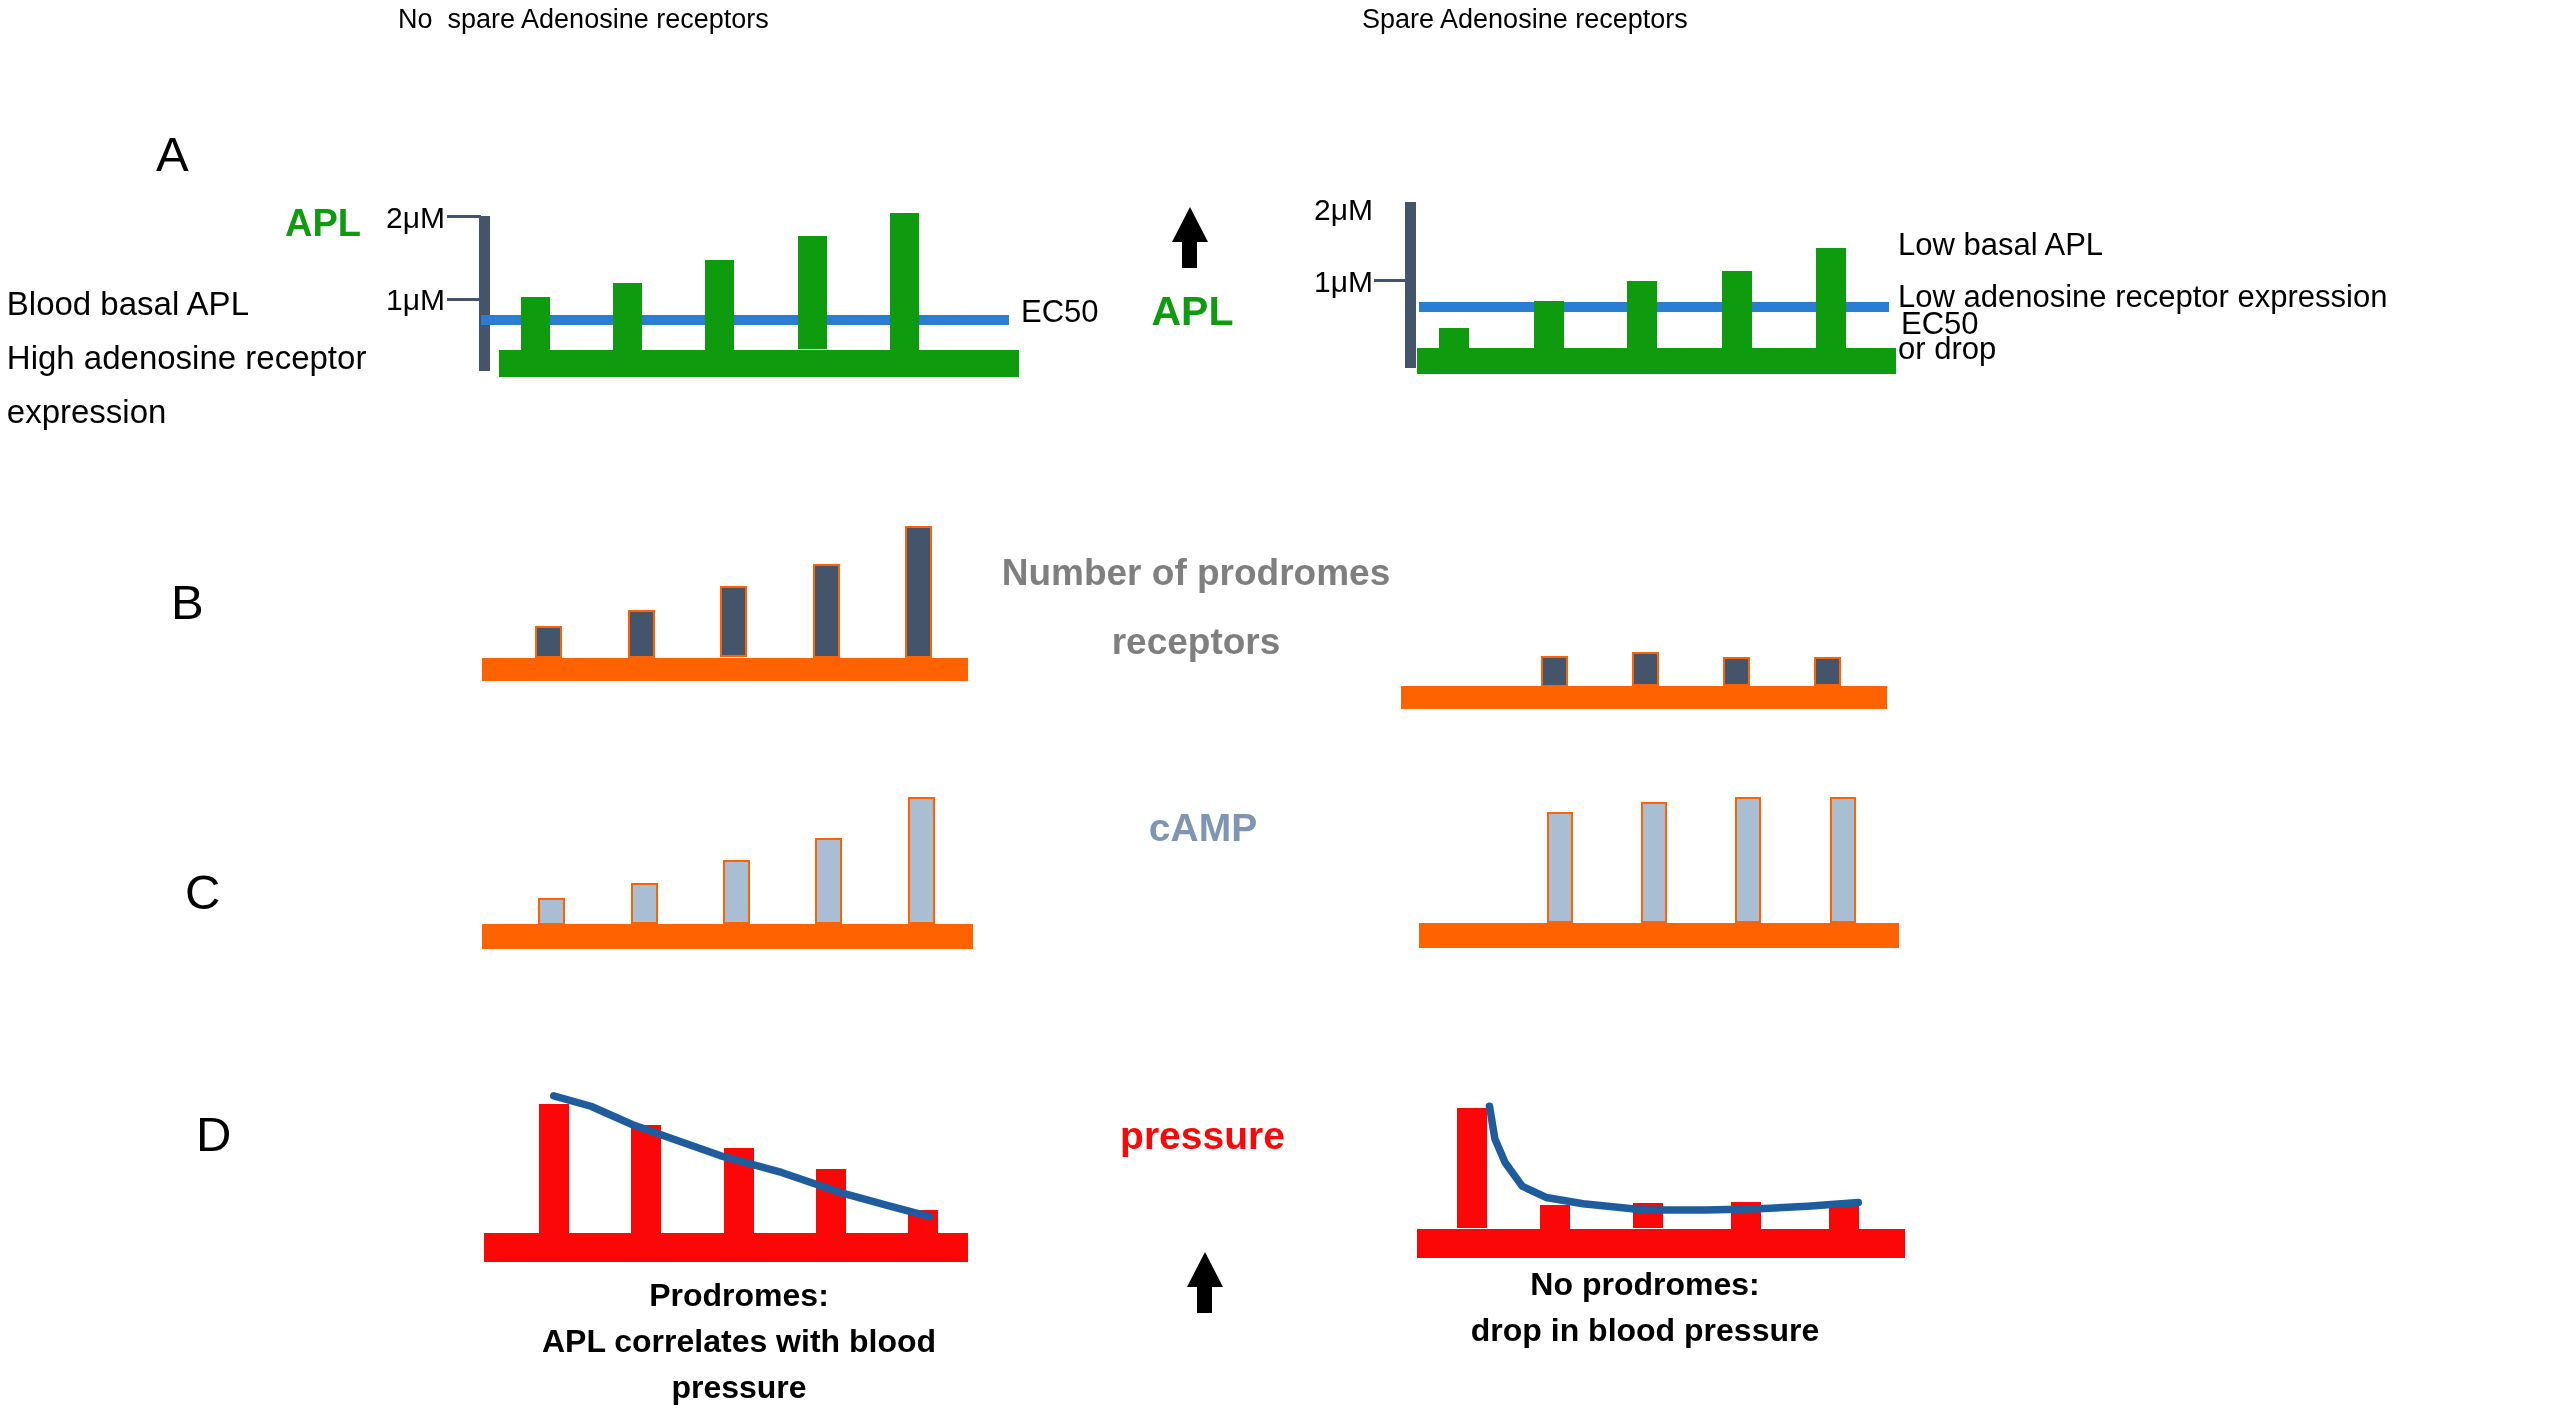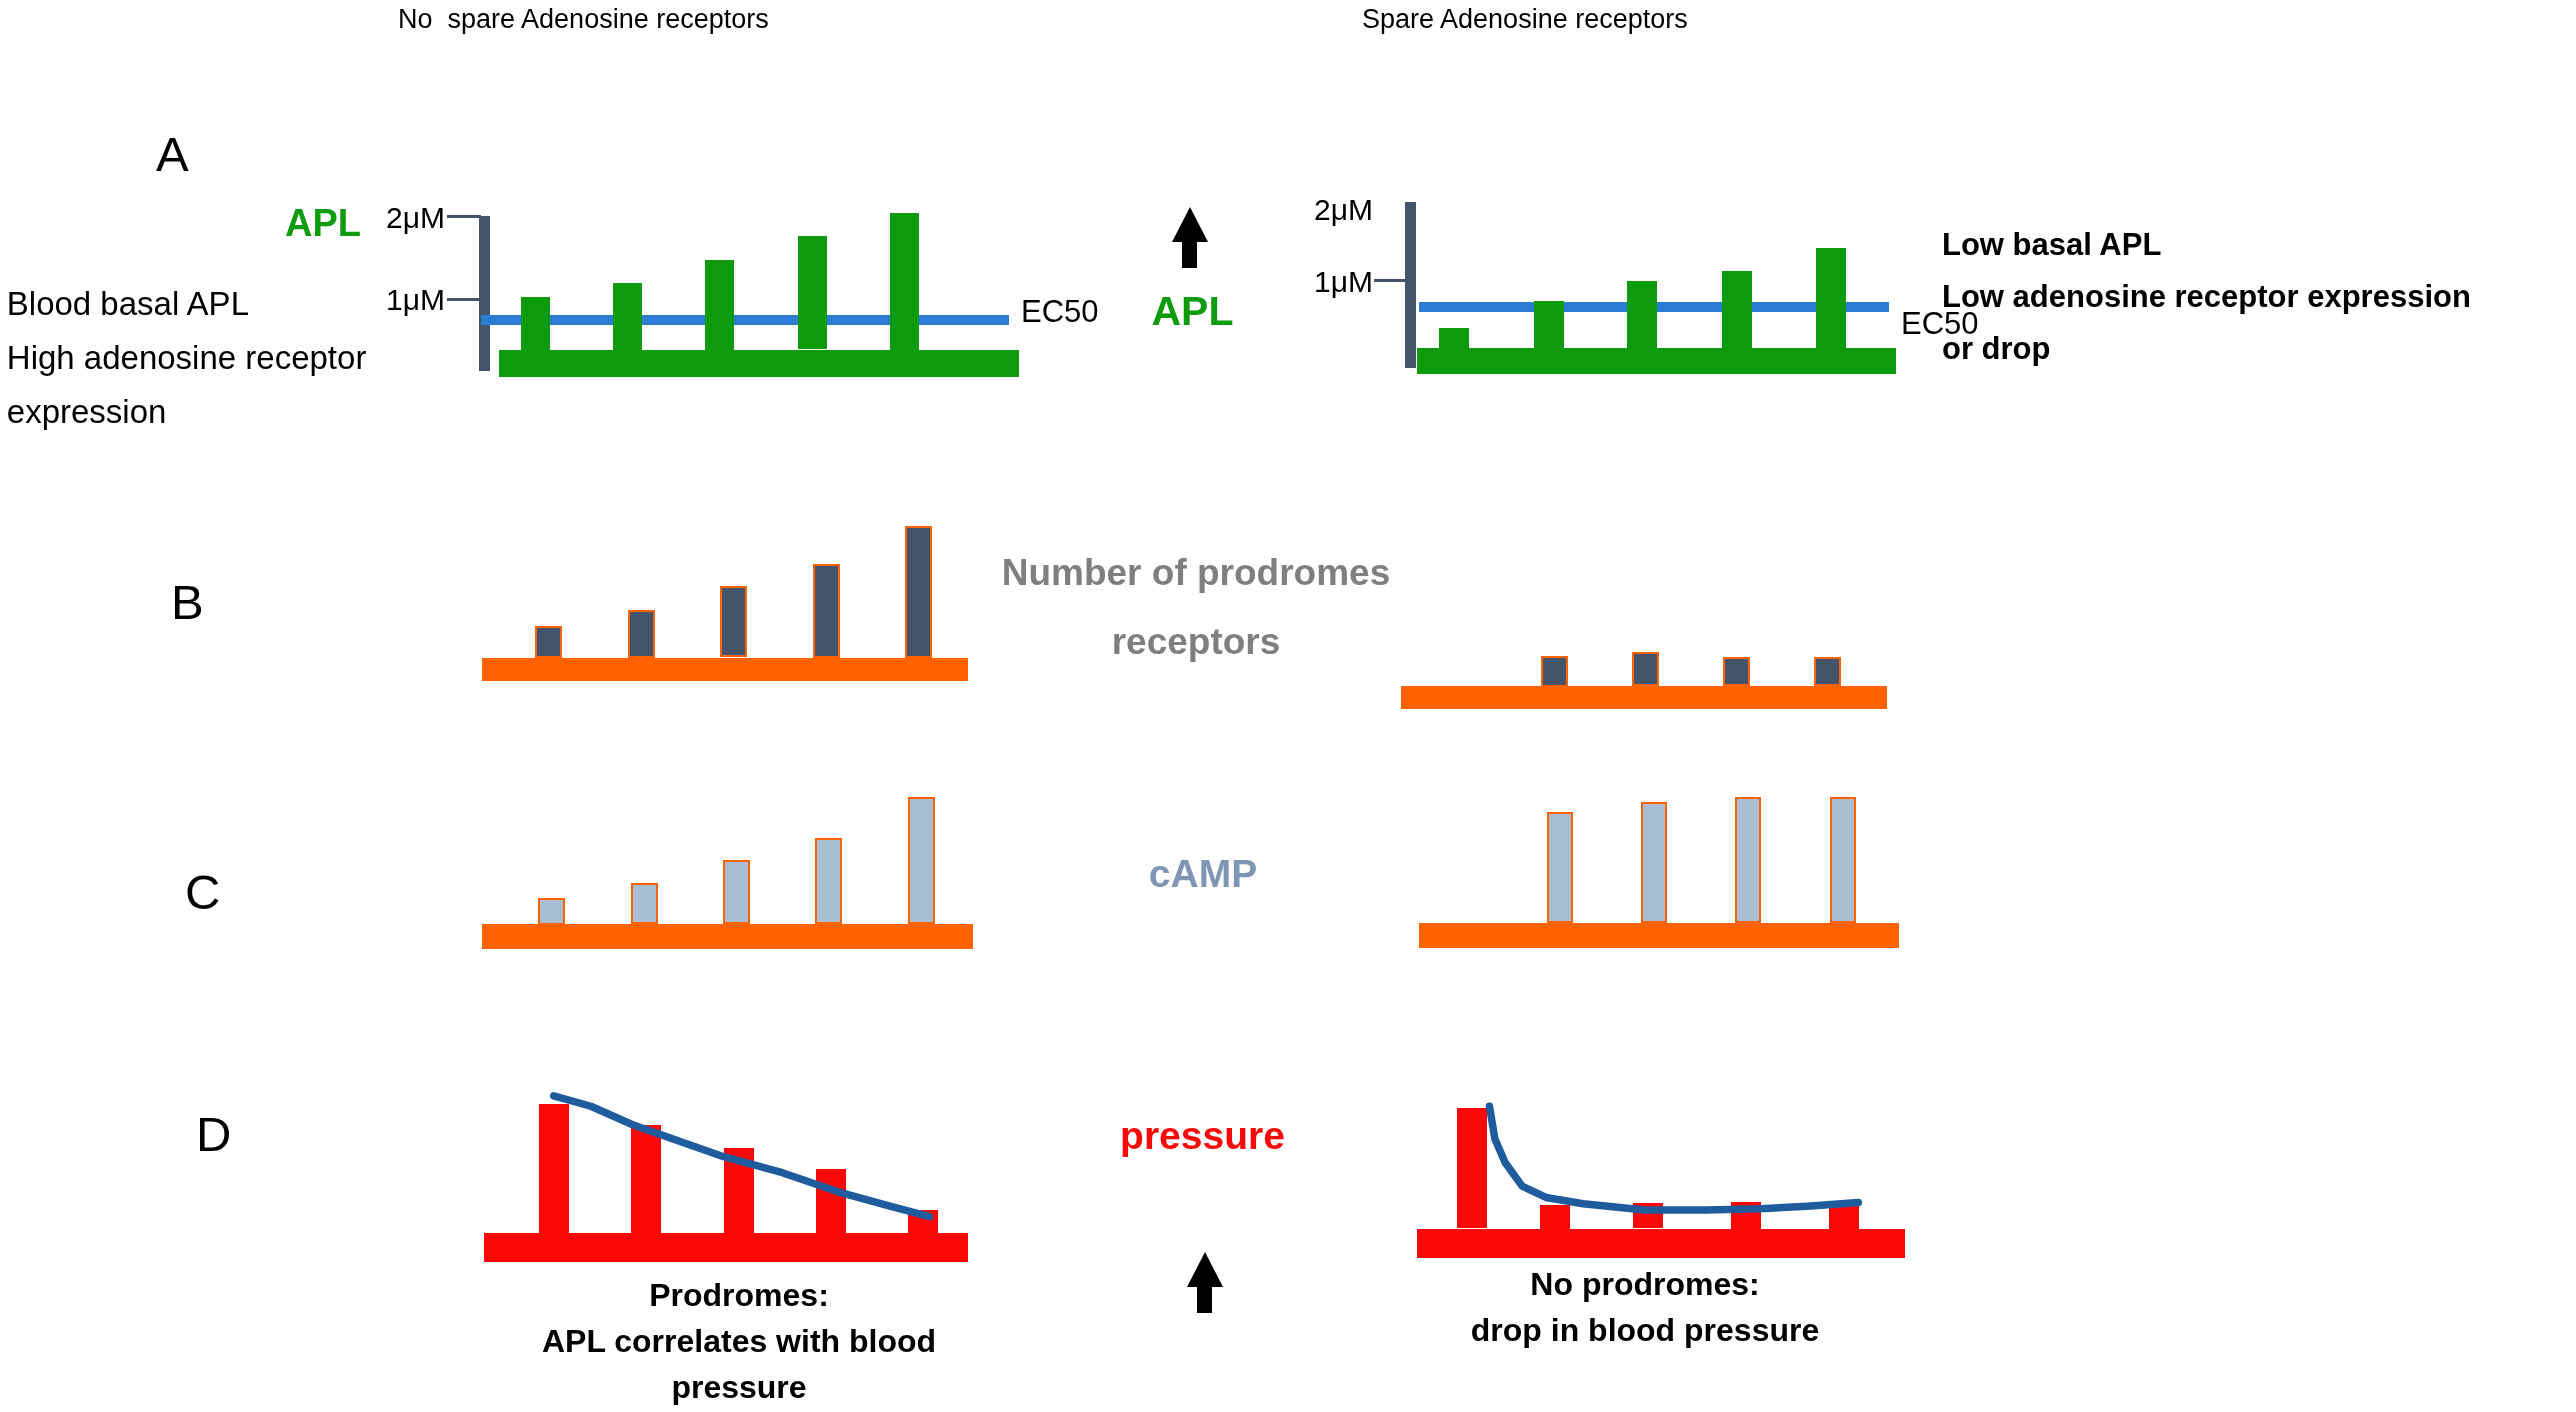--- a/index.html
+++ b/index.html
@@ -75,21 +75,21 @@
       <div class="bar" style="left: 1627px; top: 281px; width: 30px; height: 67px; background: rgb(14, 156, 14);"></div>
       <div class="bar" style="left: 1722px; top: 271px; width: 30px; height: 77px; background: rgb(14, 156, 14);"></div>
       <div class="bar" style="left: 1816px; top: 248px; width: 30px; height: 100px; background: rgb(14, 156, 14);"></div>
     </div>
 
   <div class="abs caption" style="left:6.8px;top:277px;">
     <div>Blood basal APL</div>
     <div>High adenosine receptor</div>
     <div>expression</div>
   </div>
-  <div class="abs caption-r" style="left:1942px;top:219px;font-weight:bold;">
+  <div class="abs caption-r" style="left:1898px;top:219px;">
     <div>Low basal APL</div>
     <div>Low adenosine receptor expression</div>
     <div>or drop</div>
   </div>
 
   <div class="abs baseline" style="left:482px;top:658px;width:486px;height:23px;background:#ff6200;"></div>
   <div class="abs" id="chart-activated_receptors_no_spare">
       <div class="bar" style="left: 535px; top: 626px; width: 27px; height: 32px; background: rgb(68, 84, 106); border: 2.7px solid rgb(255, 98, 0);"></div>
       <div class="bar" style="left: 628px; top: 610px; width: 27px; height: 48px; background: rgb(68, 84, 106); border: 2.7px solid rgb(255, 98, 0);"></div>
       <div class="bar" style="left: 720px; top: 586px; width: 27px; height: 71px; background: rgb(68, 84, 106); border: 2.7px solid rgb(255, 98, 0);"></div>
@@ -109,21 +109,21 @@
     </div>
 
   <div class="abs baseline" style="left:482px;top:924px;width:491px;height:24.5px;background:#ff6200;"></div>
   <div class="abs" id="chart-camp_no_spare">
       <div class="bar" style="left: 538px; top: 898px; width: 27px; height: 26.5px; background: rgb(169, 189, 211); border: 2.7px solid rgb(255, 98, 0);"></div>
       <div class="bar" style="left: 631px; top: 883px; width: 27px; height: 41px; background: rgb(169, 189, 211); border: 2.7px solid rgb(255, 98, 0);"></div>
       <div class="bar" style="left: 723px; top: 860px; width: 27px; height: 64px; background: rgb(169, 189, 211); border: 2.7px solid rgb(255, 98, 0);"></div>
       <div class="bar" style="left: 815px; top: 838px; width: 27px; height: 86px; background: rgb(169, 189, 211); border: 2.7px solid rgb(255, 98, 0);"></div>
       <div class="bar" style="left: 908px; top: 797px; width: 27px; height: 127px; background: rgb(169, 189, 211); border: 2.7px solid rgb(255, 98, 0);"></div>
     </div>
-  <div class="abs midlabel" style="left:1074px;top:840px;width:258px;font-size:39px;line-height:67px;color:#7e96b4;">
+  <div class="abs midlabel" style="left:1074px;top:794px;width:258px;font-size:39px;line-height:67px;color:#7e96b4;">
     <div>cAMP</div>
   </div>
   <div class="abs baseline" style="left:1419px;top:923px;width:480px;height:24.5px;background:#ff6200;"></div>
   <div class="abs" id="chart-camp_spare">
       <div class="bar" style="left: 1547px; top: 812px; width: 26px; height: 111px; background: rgb(169, 189, 211); border: 2.7px solid rgb(255, 98, 0);"></div>
       <div class="bar" style="left: 1641px; top: 802px; width: 26px; height: 121px; background: rgb(169, 189, 211); border: 2.7px solid rgb(255, 98, 0);"></div>
       <div class="bar" style="left: 1735px; top: 797px; width: 26px; height: 126px; background: rgb(169, 189, 211); border: 2.7px solid rgb(255, 98, 0);"></div>
       <div class="bar" style="left: 1830px; top: 797px; width: 26px; height: 126px; background: rgb(169, 189, 211); border: 2.7px solid rgb(255, 98, 0);"></div>
     </div>
 

